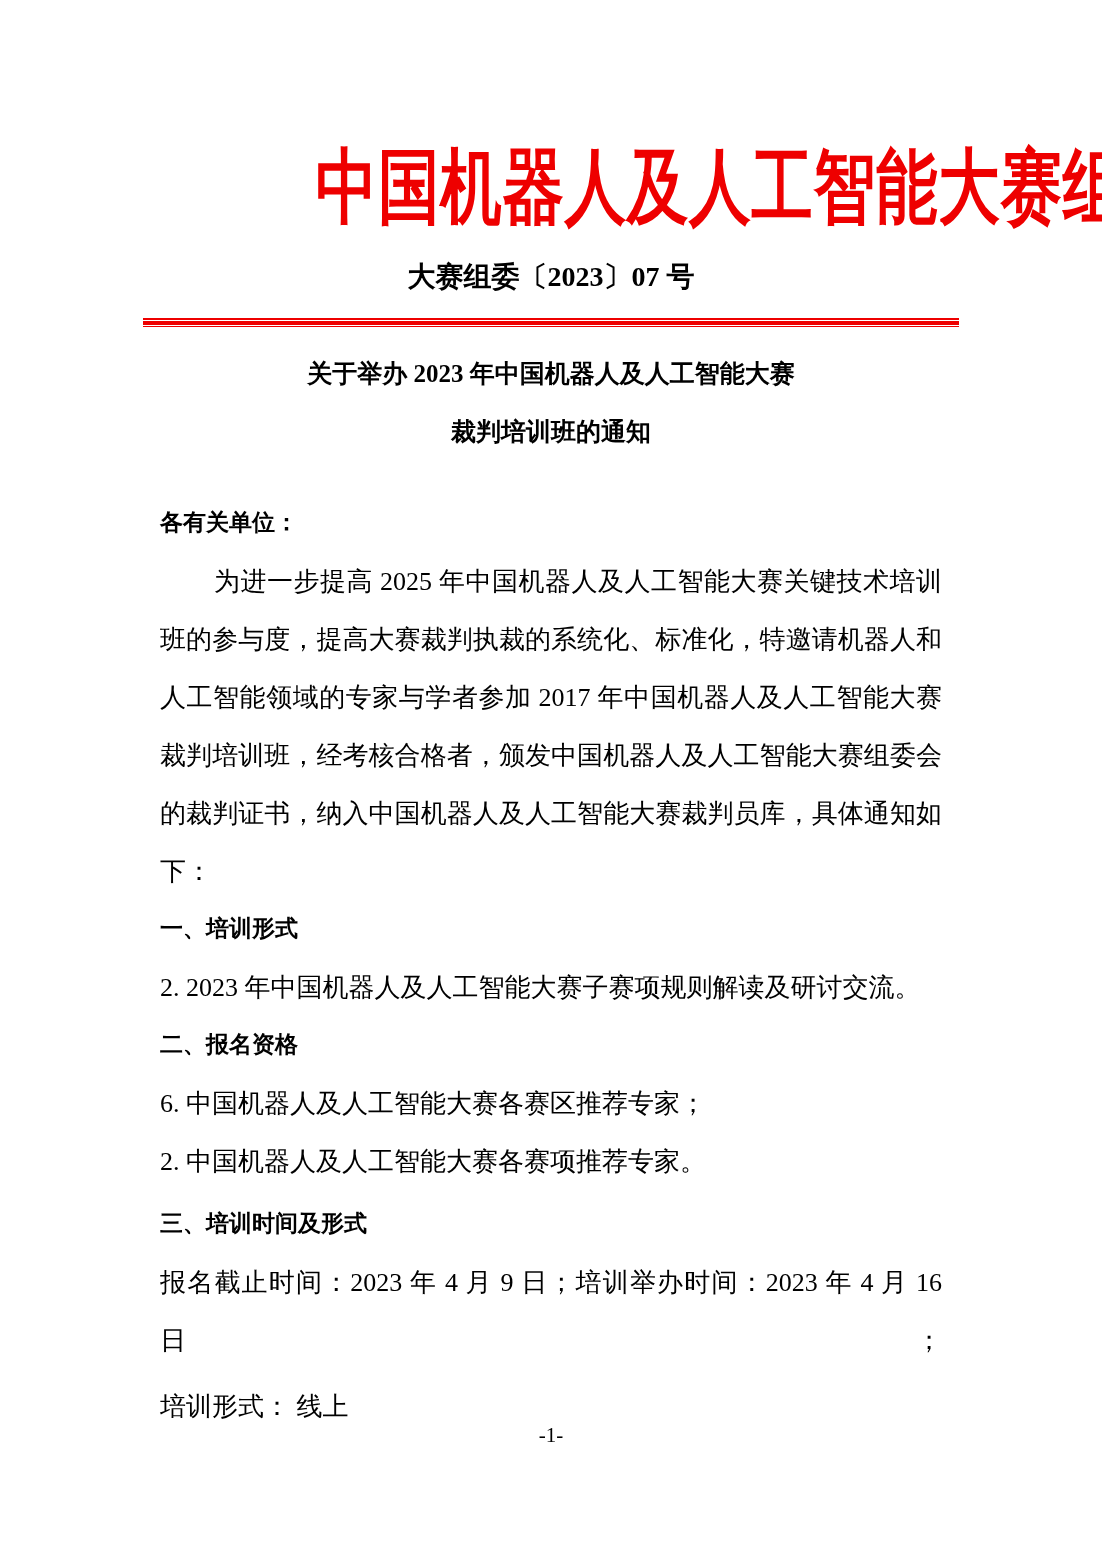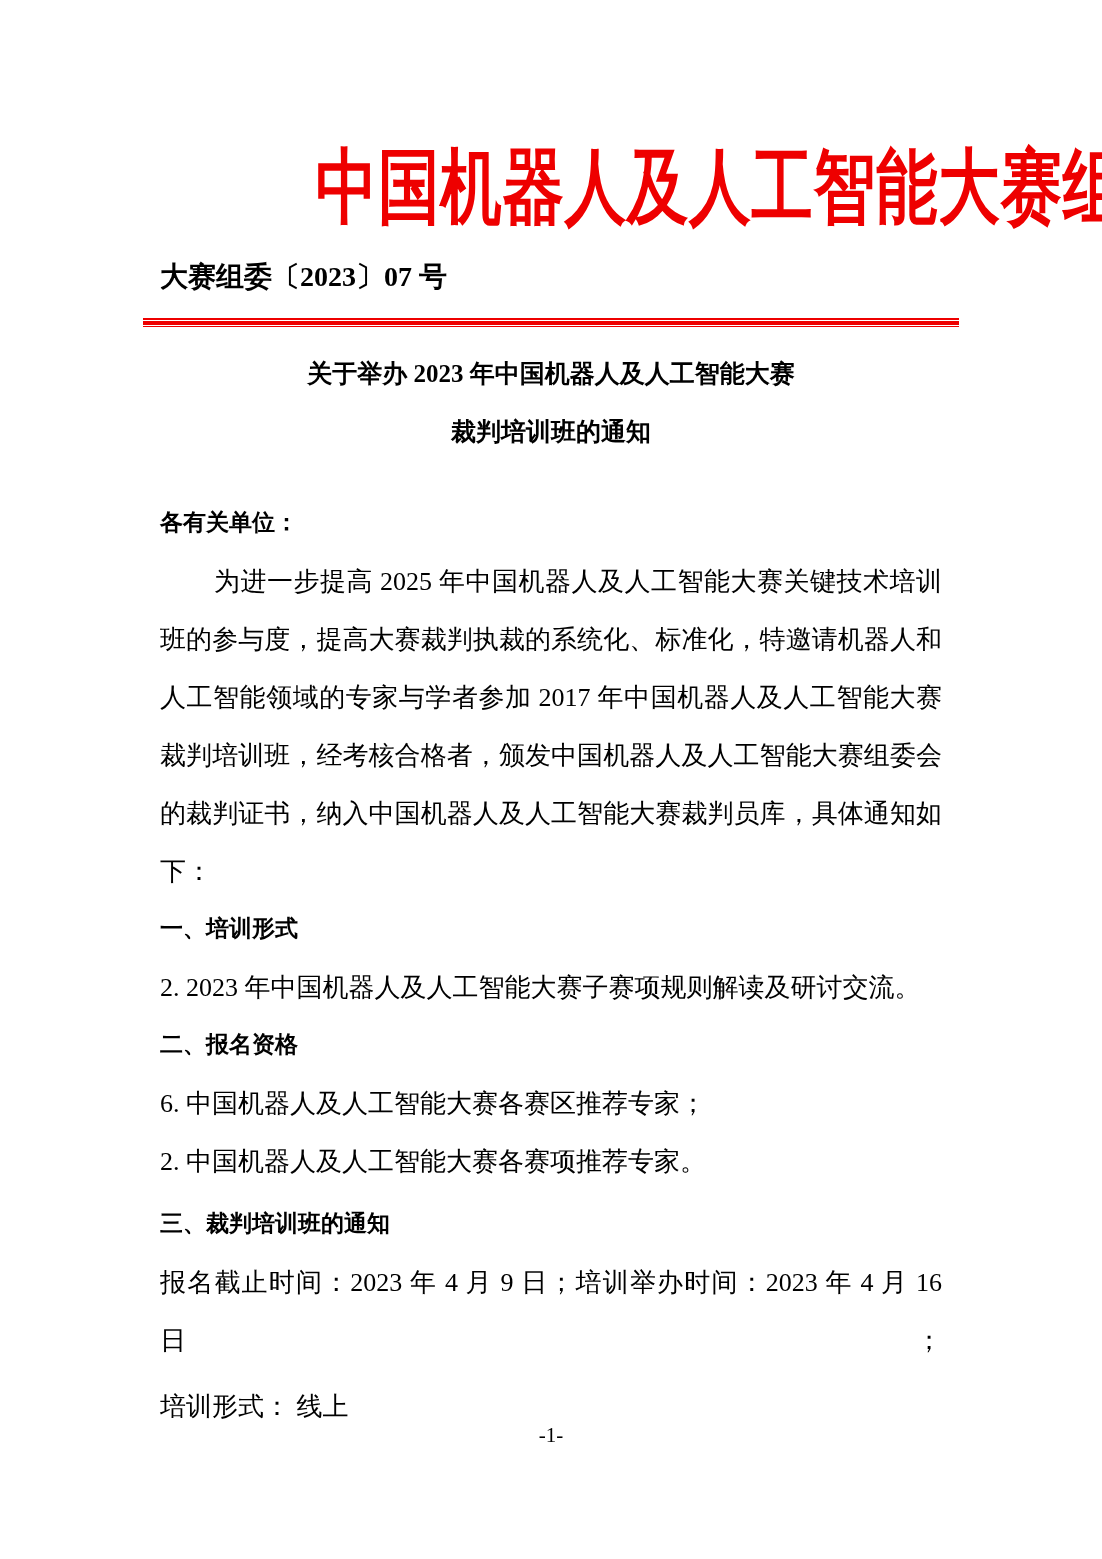--- a/index.html
+++ b/index.html
@@ -32,20 +32,21 @@
     display: inline-block;
     transform: scaleX(0.75);
     transform-origin: center;
     letter-spacing: 1px;
   }
   .doc-number {
     margin-top: 28px;
     line-height: 34px;
     font-size: 28px;
     font-weight: bold;
+    text-align: center;
     color: #000000;
   }
   .red-rule {
     margin: 24px -17px 0 -17px;
     height: 9px;
     background: linear-gradient(
       to bottom,
       var(--accent-red) 0px, var(--accent-red) 2px,
       #ffffff 2px, #ffffff 3px,
       var(--accent-red) 3px, var(--accent-red) 7px,
@@ -126,21 +127,21 @@
     <p class="line fill">的裁判证书，纳入中国机器人及人工智能大赛裁判员库，具体通知如</p>
     <p class="line">下：</p>
 
     <h2 class="line heading">一、培训形式</h2>
     <p class="line">2. 2023 年中国机器人及人工智能大赛子赛项规则解读及研讨交流。</p>
 
     <h2 class="line heading">二、报名资格</h2>
     <p class="line">6. 中国机器人及人工智能大赛各赛区推荐专家；</p>
     <p class="line">2. 中国机器人及人工智能大赛各赛项推荐专家。</p>
 
-    <h2 class="line heading heading-3">三、裁判培训班的通知</h2>
+    <h2 class="line heading heading-3">三、培训时间及形式</h2>
     <p class="line fill">报名截止时间：2023 年 4 月 9 日；培训举办时间：2023 年 4 月 16 日；</p>
     <p class="line last-line">培训形式： 线上</p>
   </main>
 
   <footer class="page-footer">
     <span>-1-</span>
   </footer>
 
 </div>
 

